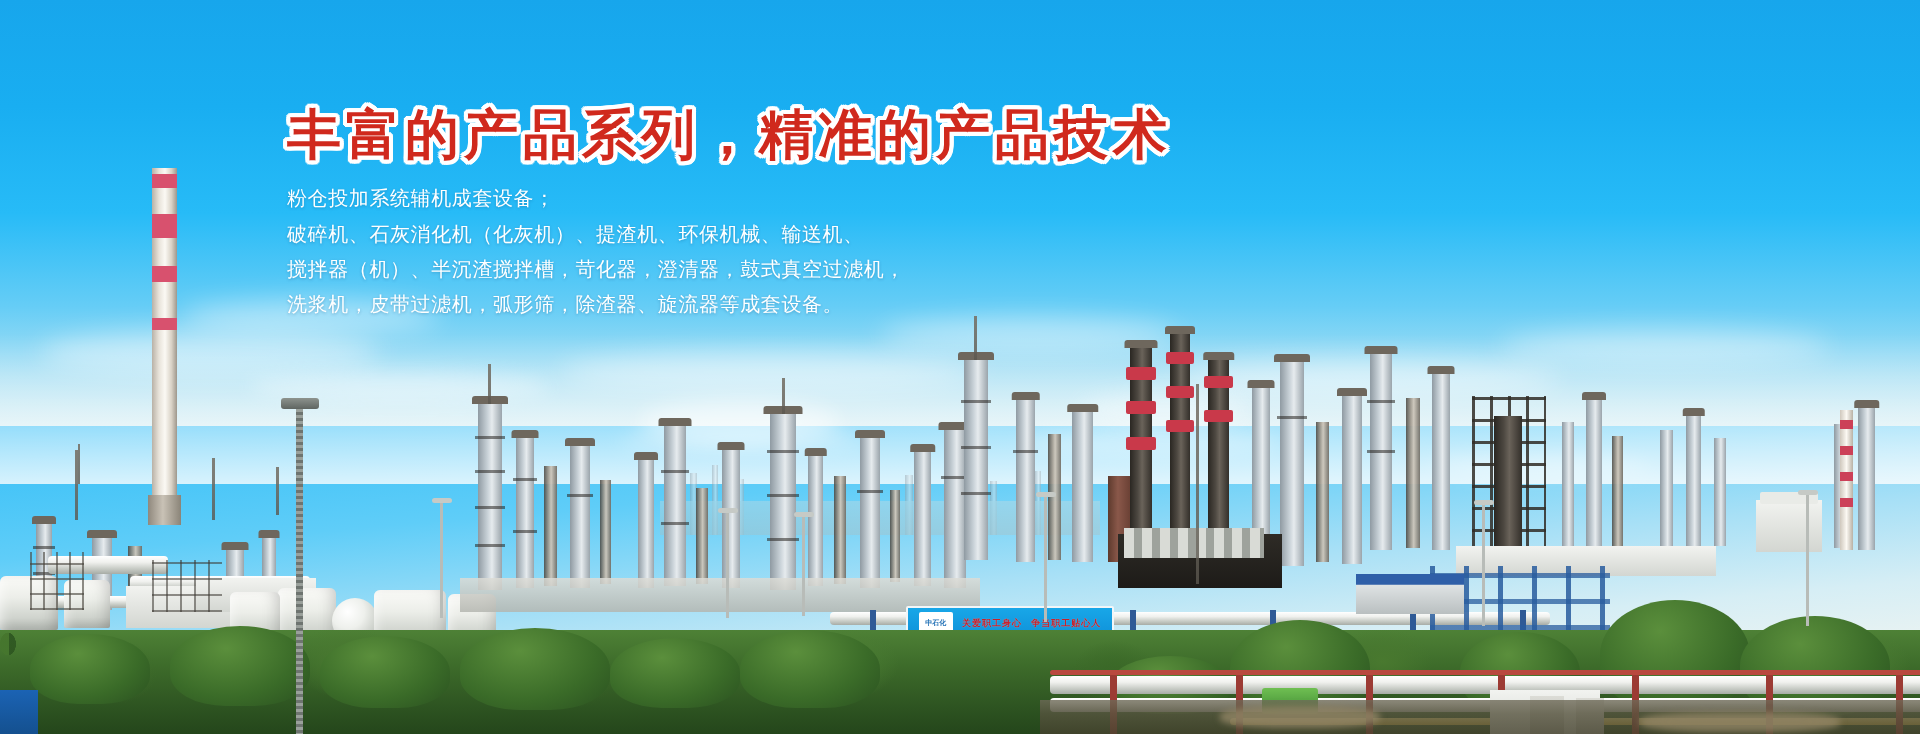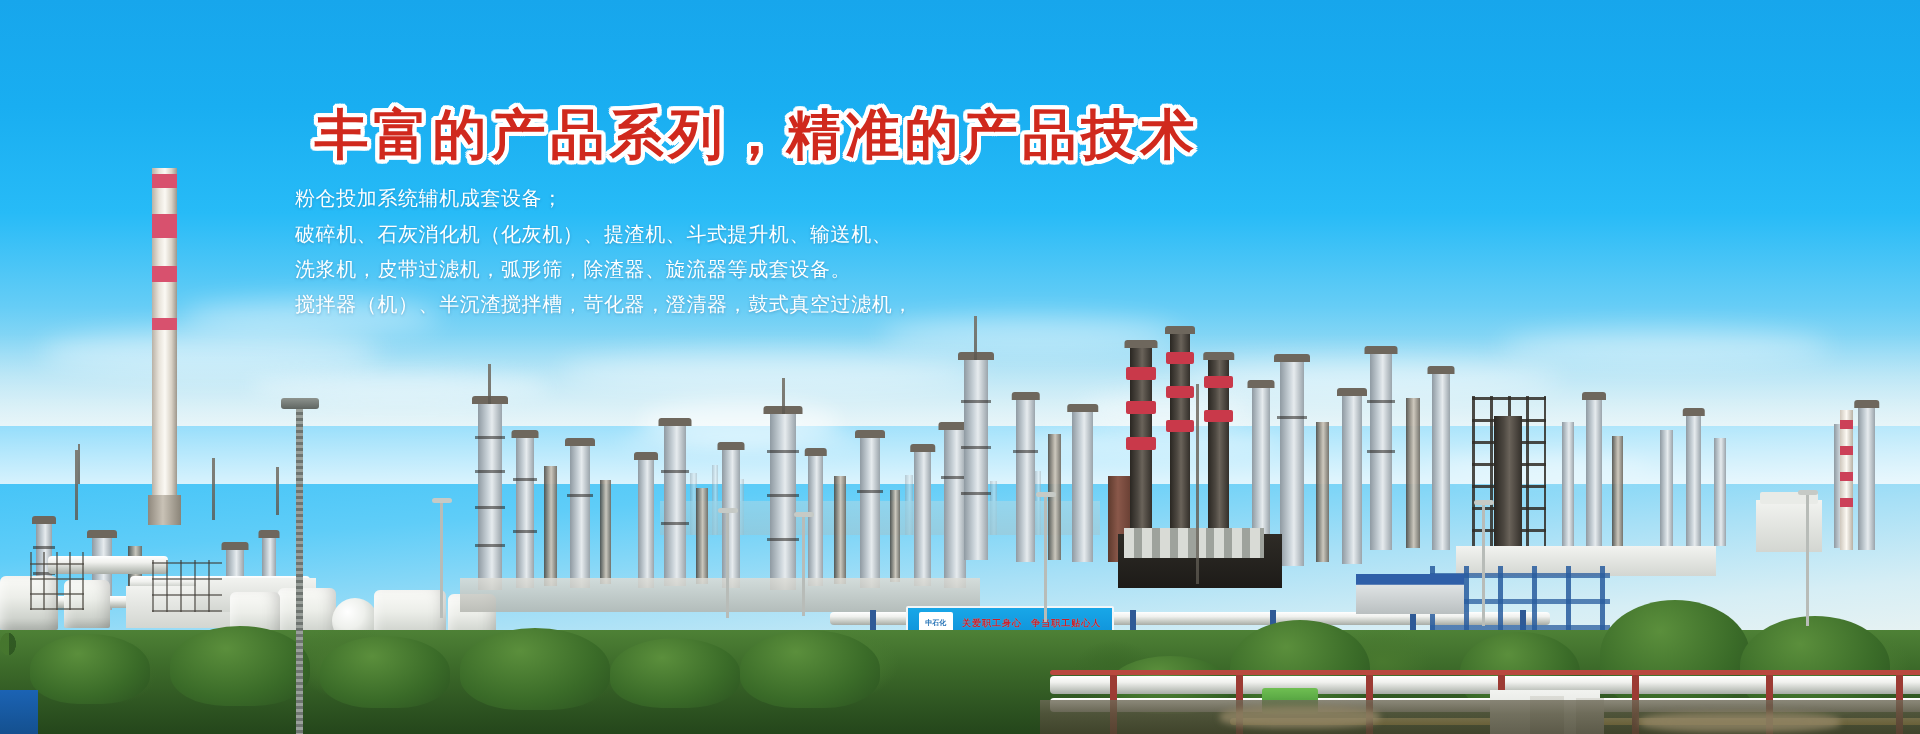--- a/index.html
+++ b/index.html
@@ -21,27 +21,27 @@
   
   .copy{position:absolute;left:287px;top:106px;width:940px;z-index:60;}
   .headline{
     font-size:54px;font-weight:700;letter-spacing:5px;line-height:1.08;
     color:#d0291d;
     text-shadow:
       -3px -3px 0 #fff, 3px -3px 0 #fff, -3px 3px 0 #fff, 3px 3px 0 #fff,
       -4px 0 0 #fff, 4px 0 0 #fff, 0 -4px 0 #fff, 0 4px 0 #fff,
       -4px -2px 0 #fff, 4px -2px 0 #fff, -4px 2px 0 #fff, 4px 2px 0 #fff,
       -2px -4px 0 #fff, 2px -4px 0 #fff, -2px 4px 0 #fff, 2px 4px 0 #fff;
-    margin:0;white-space:nowrap;text-align:center;
+    margin:0;white-space:nowrap;
   }
   .subhead{
     margin:24px 0 0 0;font-size:35px;font-weight:700;color:#fff;letter-spacing:3px;
     text-shadow:0 1px 3px rgba(0,70,120,.25);
   }
-  .body{margin:19px 0 0 8px;}
+  .body{margin:19px 0 0 0;}
   .body p{
     margin:0 0 5px 0;font-size:20px;line-height:1.52;color:#fff;letter-spacing:.6px;
     text-shadow:0 1px 3px rgba(0,60,110,.3);white-space:nowrap;
   }
 
   
   .stack{position:absolute;left:152px;top:168px;width:25px;height:340px;
     background:linear-gradient(90deg,#b9b1a6 0%,#e8e3da 28%,#fbf9f4 52%,#d9d2c6 78%,#9e978c 100%);}
   .stack .band{position:absolute;left:0;right:0;background:#d8516e;}
   .stack .band.b1{top:6px;height:14px;}
@@ -484,19 +484,19 @@
   <div class="container" style="left:0px;top:690px;width:38px;height:44px;"></div>
 
   <div class="ground" style="left:1040px;height:34px;right:0;opacity:.8;"></div>
   <div class="dirt" style="left:1220px;top:706px;width:160px;height:22px;"></div>
   <div class="dirt" style="left:1640px;top:712px;width:200px;height:20px;"></div>
 
   <div class="copy">
     <h1 class="headline">丰富的产品系列，精准的产品技术</h1>
     <div class="body">
       <p>粉仓投加系统辅机成套设备；</p>
-      <p>破碎机、石灰消化机（化灰机）、提渣机、斗式提升机、输送机、</p>
+      <p>破碎机、石灰消化机（化灰机）、提渣机、环保机械、输送机、</p>
+      <p>搅拌器（机）、半沉渣搅拌槽，苛化器，澄清器，鼓式真空过滤机，</p>
       <p>洗浆机，皮带过滤机，弧形筛，除渣器、旋流器等成套设备。</p>
-      <p>搅拌器（机）、半沉渣搅拌槽，苛化器，澄清器，鼓式真空过滤机，</p>
     </div>
   </div>
 
 </div>
 
 </body></html>

